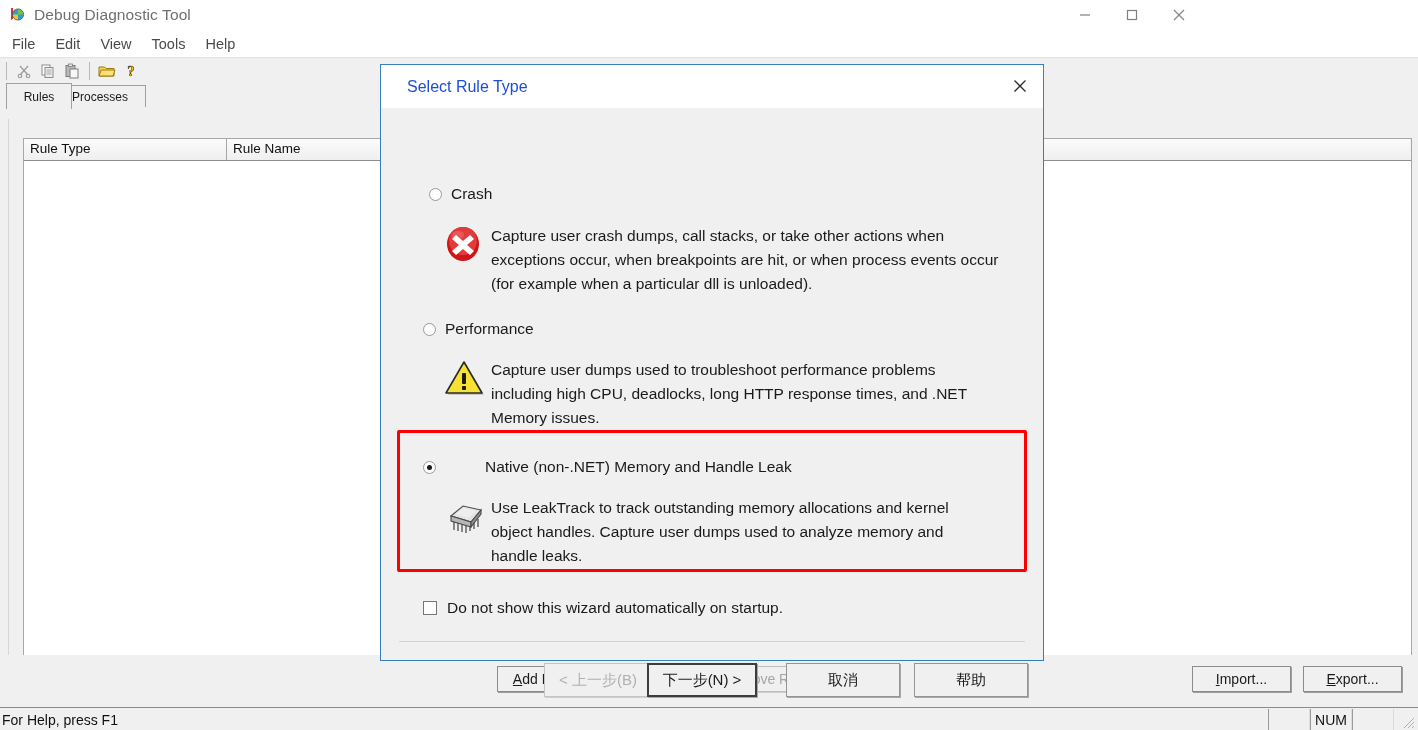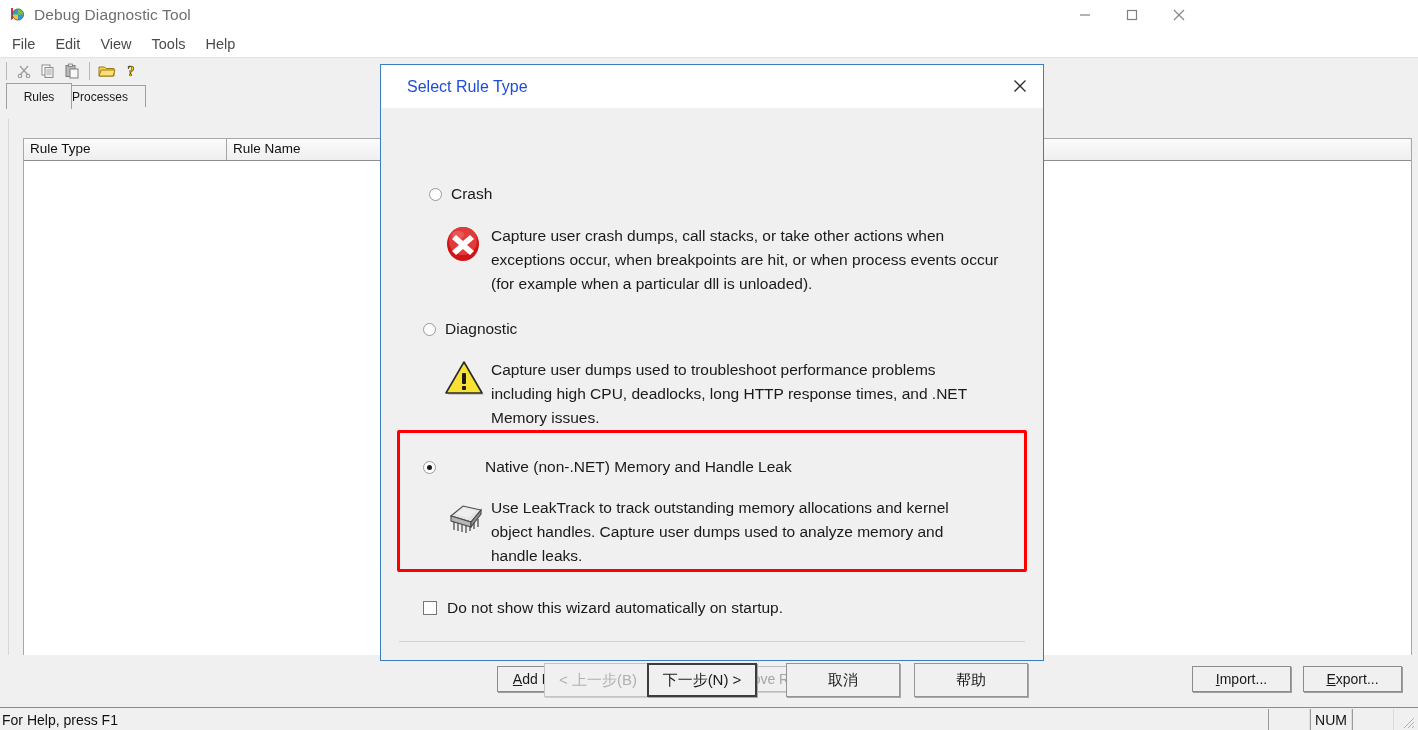--- a/index.html
+++ b/index.html
@@ -408,21 +408,21 @@
             <ellipse cx="20" cy="17" rx="14" ry="14" fill="#e23b3b"></ellipse>
             <ellipse cx="15" cy="11" rx="6" ry="4" fill="#f07070" opacity=".55"></ellipse>
             <path d="M13 11 L20 17 L27 11 L31 15 L24 21 L31 27 L27 31 L20 25 L13 31 L9 27 L16 21 L9 15 Z" fill="#ffffff"></path>
           </svg>
         </span>
         <span class="opt-text">Capture user crash dumps, call stacks, or take other actions when exceptions occur, when breakpoints are hit, or when process events occur (for example when a particular dll is unloaded).</span>
       </div>
 
       <div class="opt-radio-row" style="left:42px; top:212px;">
         <span class="radio"></span>
-        <span class="opt-label">Diagnostic</span>
+        <span class="opt-label">Performance</span>
       </div>
       <div class="opt-desc" style="left:62px; top:250px; width:550px;">
         <span class="opt-icon">
           <svg width="42" height="40" viewBox="0 0 42 40">
             <path d="M21 4 L39 35 L3 35 Z" fill="#9a9a9a" opacity=".45" transform="translate(2,2)"></path>
             <path d="M21 4 L39 35 L3 35 Z" fill="#f7e234" stroke="#2a2a2a" stroke-width="1.6" stroke-linejoin="round"></path>
             <rect x="19" y="15" width="4" height="11" rx="1" fill="#1a1a1a"></rect>
             <rect x="19" y="28" width="4" height="4" rx="1" fill="#1a1a1a"></rect>
           </svg>
         </span>

